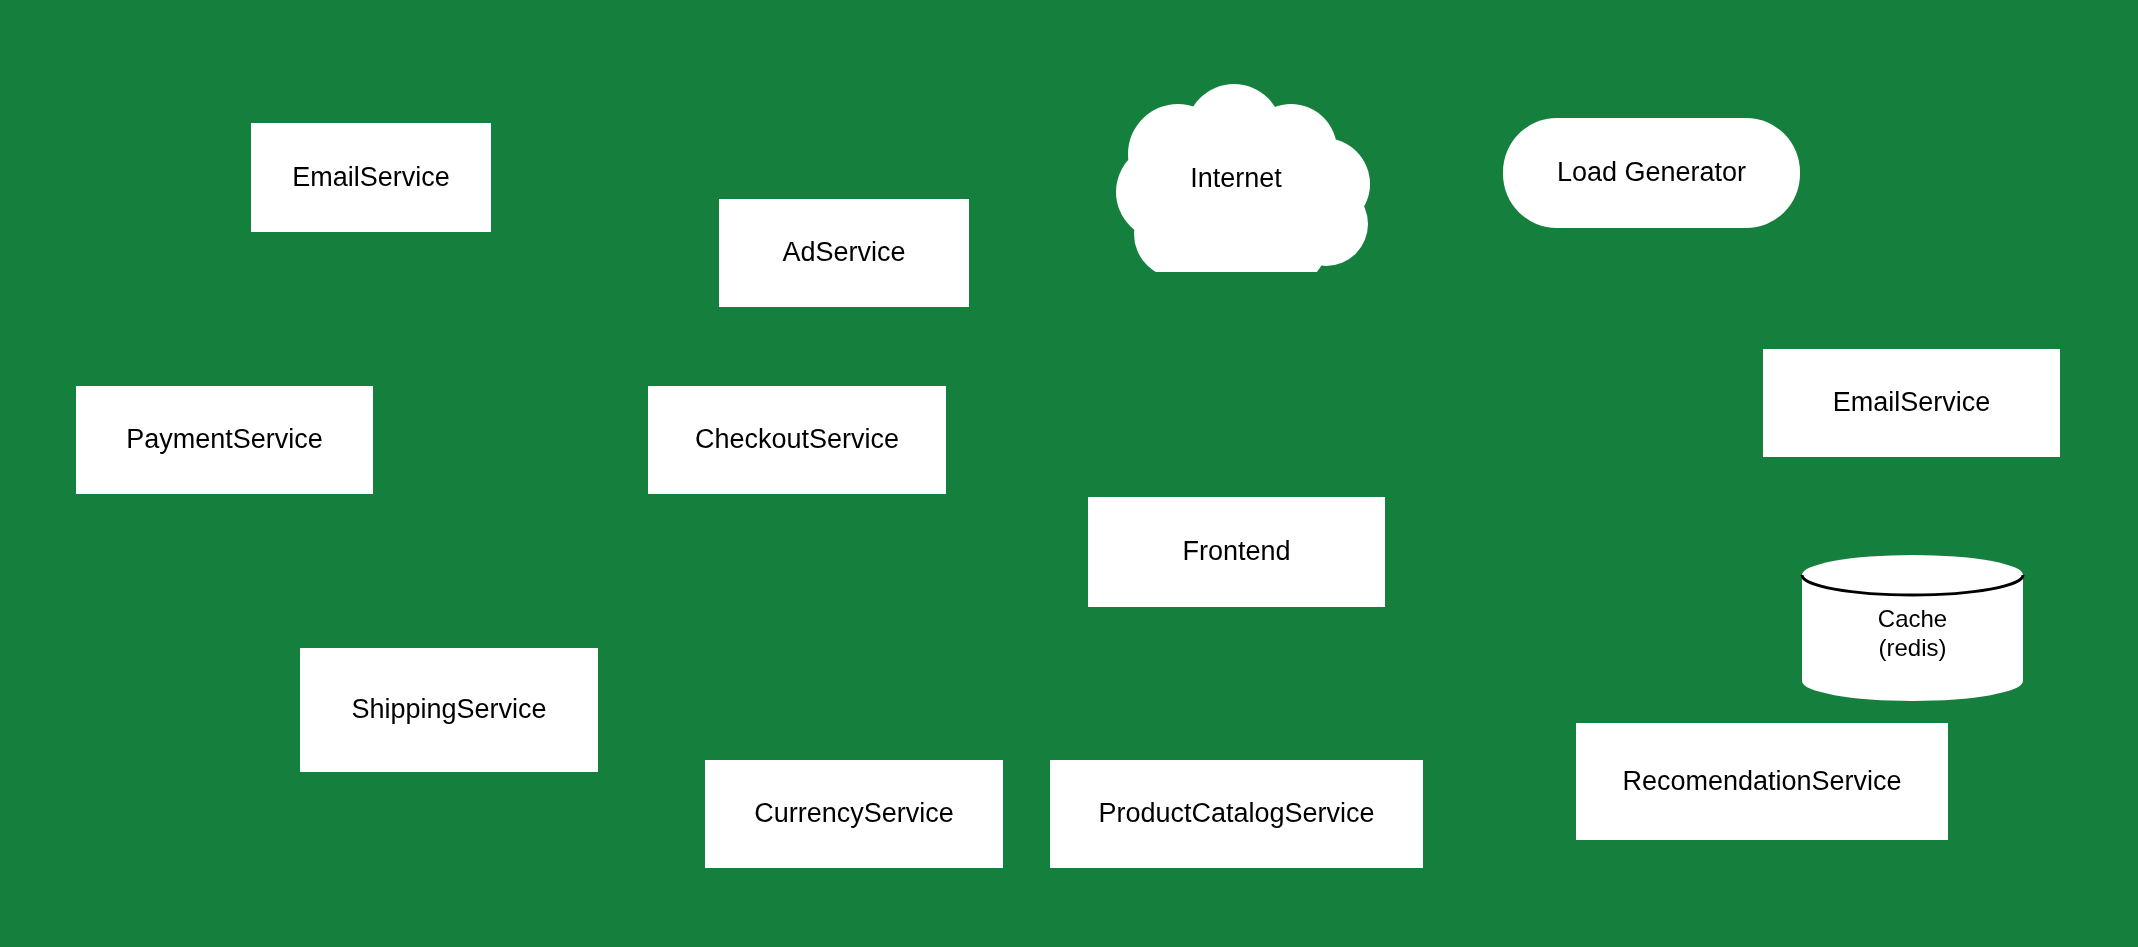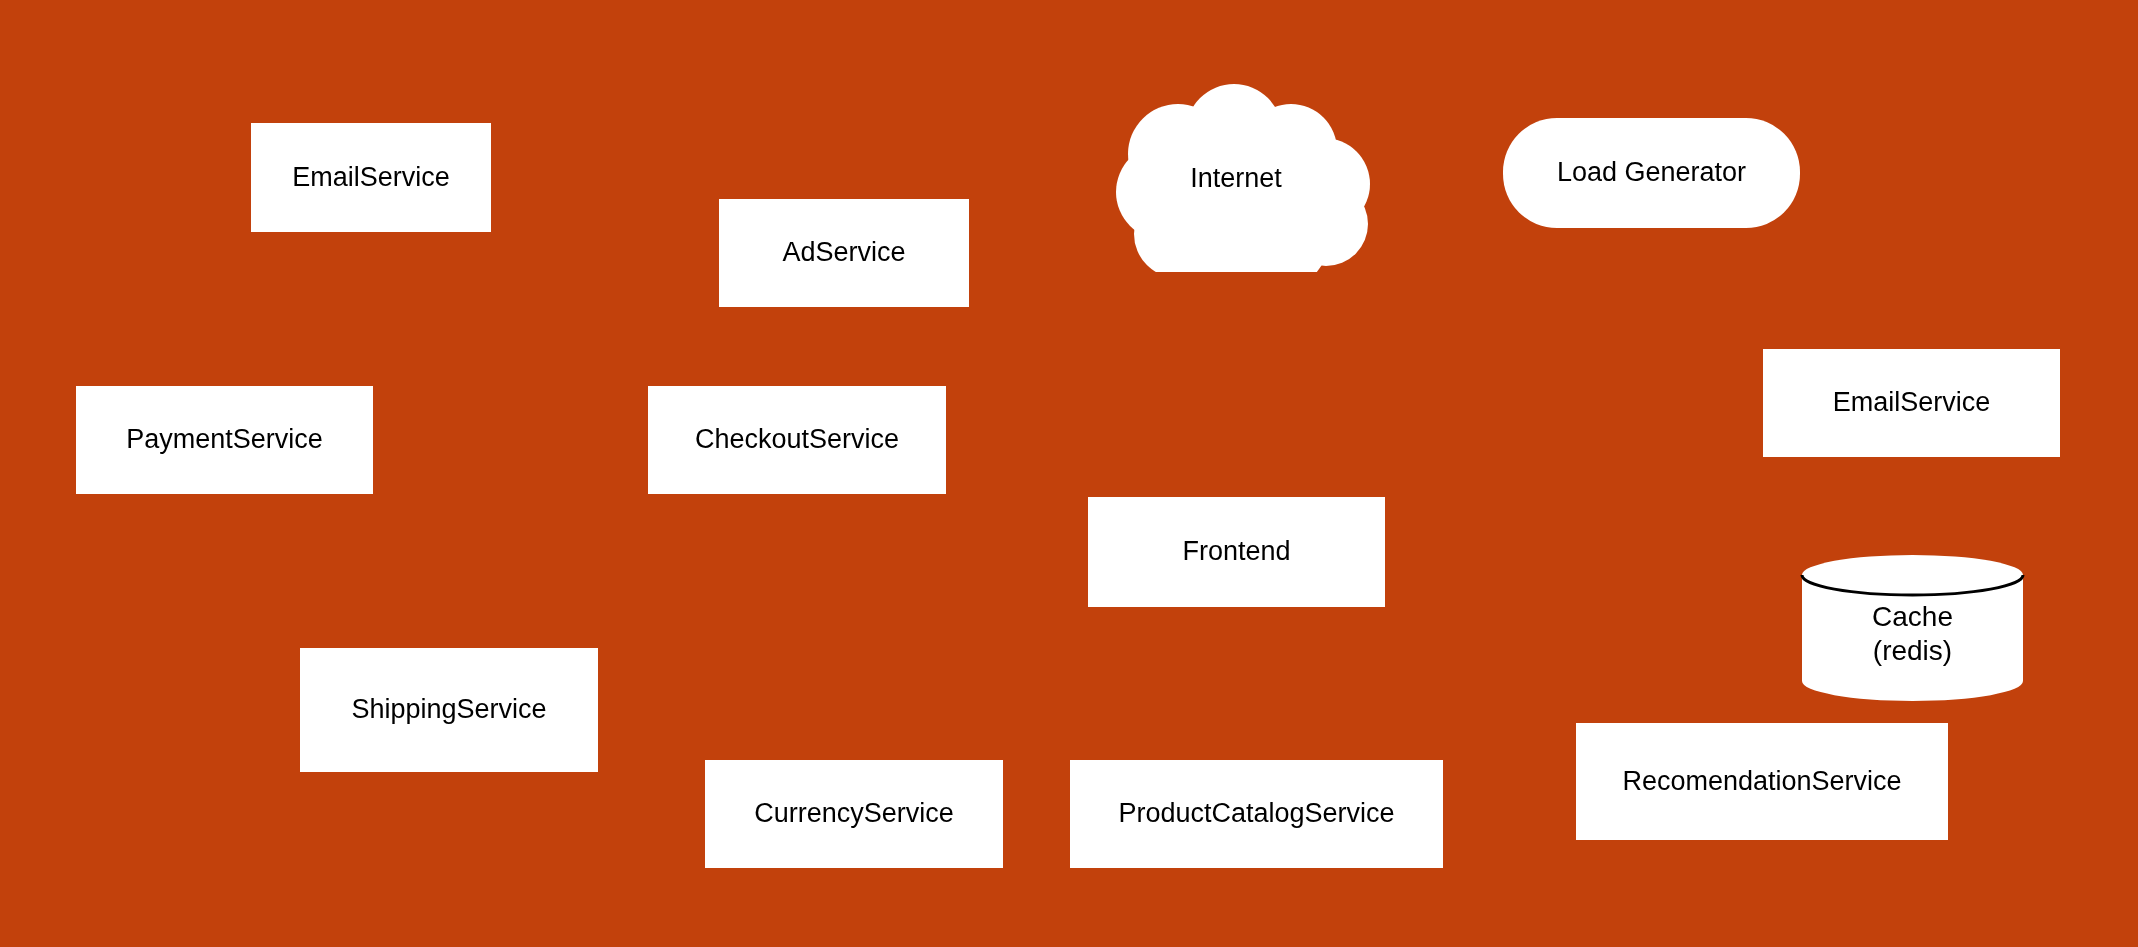--- a/index.html
+++ b/index.html
@@ -7,21 +7,21 @@
     padding: 0;
     background: #000000;
   }
   body {
     font-family: "Liberation Sans", sans-serif;
   }
   #canvas {
     position: relative;
     width: 2138px;
     height: 947px;
-    background: #c2410c;
+    background: #15803d;
     overflow: hidden;
   }
 
   
   .node {
     position: absolute;
     box-sizing: border-box;
     display: flex;
     align-items: center;
     justify-content: center;
@@ -110,20 +110,20 @@
     <div class="node rect" style="left: 76px; top: 386px; width: 297px; height: 108px;"><span style="font-size: 27px;">PaymentService</span></div>
     <div class="node rect" style="left: 600px; top: 386px; width: 298px; height: 108px; margin-left: 48px;"><span style="font-size: 27px;">CheckoutService</span></div>
     <div class="node rect" style="left: 1763px; top: 349px; width: 297px; height: 108px;"><span style="font-size: 27px;">EmailService</span></div>
     <div class="node rect" style="left: 1088px; top: 497px; width: 297px; height: 110px;"><span style="font-size: 27px;">Frontend</span></div>
     <div class="cylinder" style="left: 1800px; top: 553px; width: 225px; height: 150px;">
       <svg viewBox="0 0 225 150" preserveAspectRatio="none">
         <path d="M 2 22 L 2 128 A 110.5 20 0 0 0 223 128 L 223 22 Z" fill="#ffffff"></path>
         <ellipse cx="112.5" cy="22" rx="110.5" ry="20" fill="#ffffff"></ellipse>
         <path d="M 2 22 A 110.5 20 0 0 0 223 22" fill="none" stroke="#000000" stroke-width="3"></path>
       </svg>
-      <div class="cyl-label" style="font-size: 28px;">Cache
+      <div class="cyl-label" style="font-size: 24px;">Cache
 (redis)</div>
     </div>
     <div class="node rect" style="left: 300px; top: 648px; width: 298px; height: 124px;"><span style="font-size: 27px;">ShippingService</span></div>
     <div class="node rect" style="left: 1576px; top: 723px; width: 372px; height: 117px;"><span style="font-size: 27px;">RecomendationService</span></div>
     <div class="node rect" style="left: 675px; top: 760px; width: 298px; height: 108px; margin-left: 30px;"><span style="font-size: 27px;">CurrencyService</span></div>
-    <div class="node rect" style="left: 1050px; top: 760px; width: 373px; height: 108px; margin-left: 20px;"><span style="font-size: 27px;">ProductCatalogService</span></div>
+    <div class="node rect" style="left: 1050px; top: 760px; width: 373px; height: 108px;"><span style="font-size: 27px;">ProductCatalogService</span></div>
   </div>
 
 </body></html>

